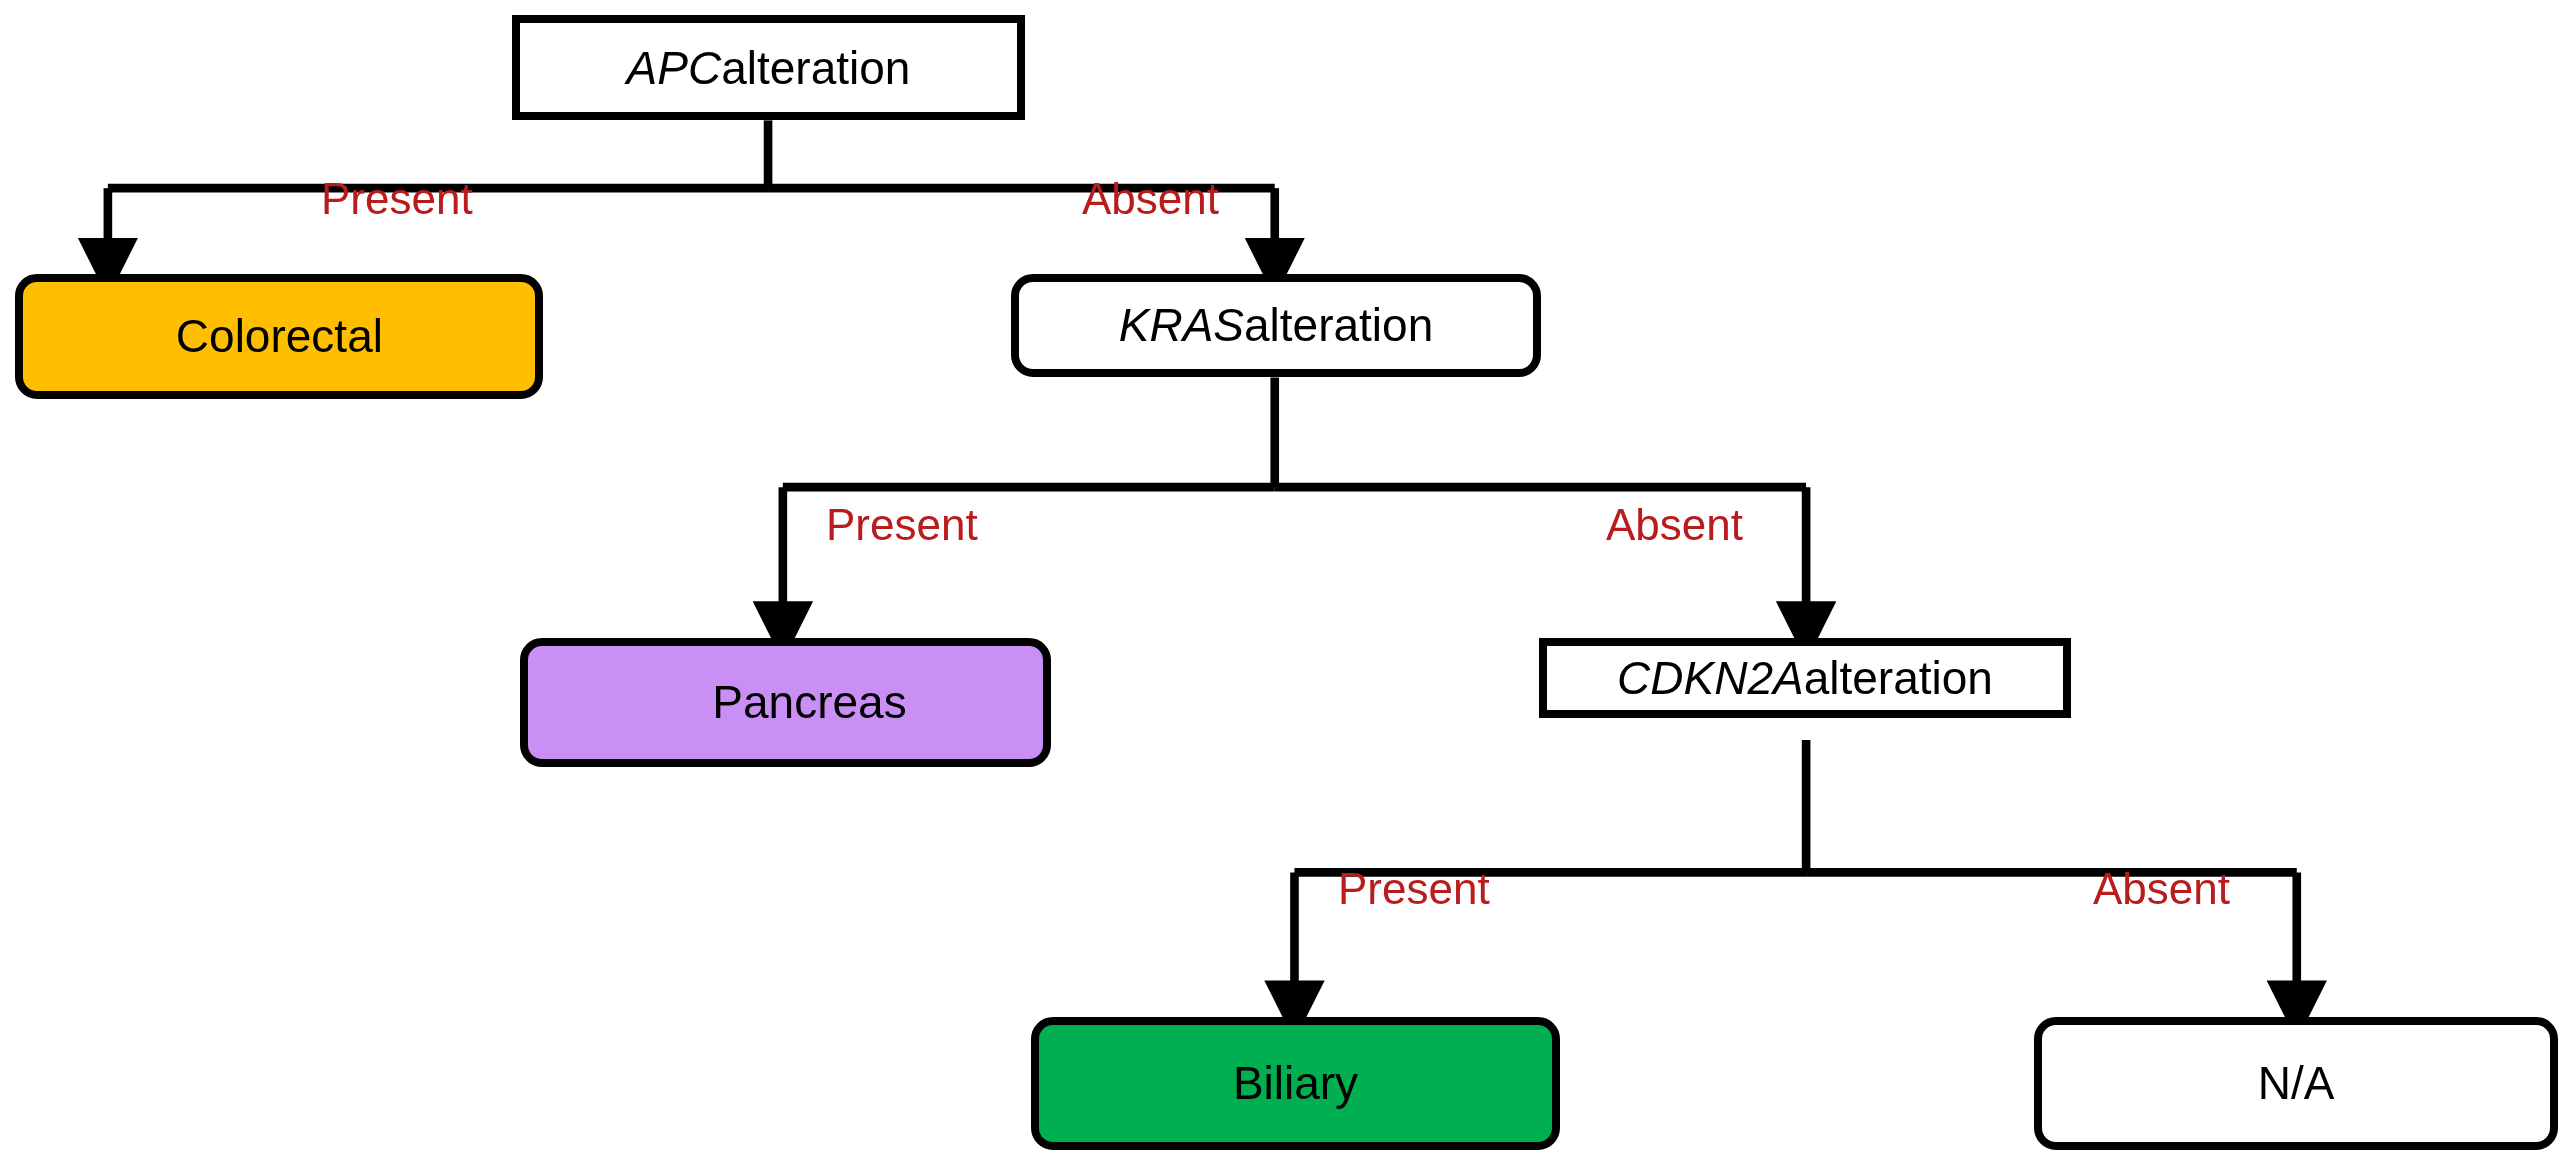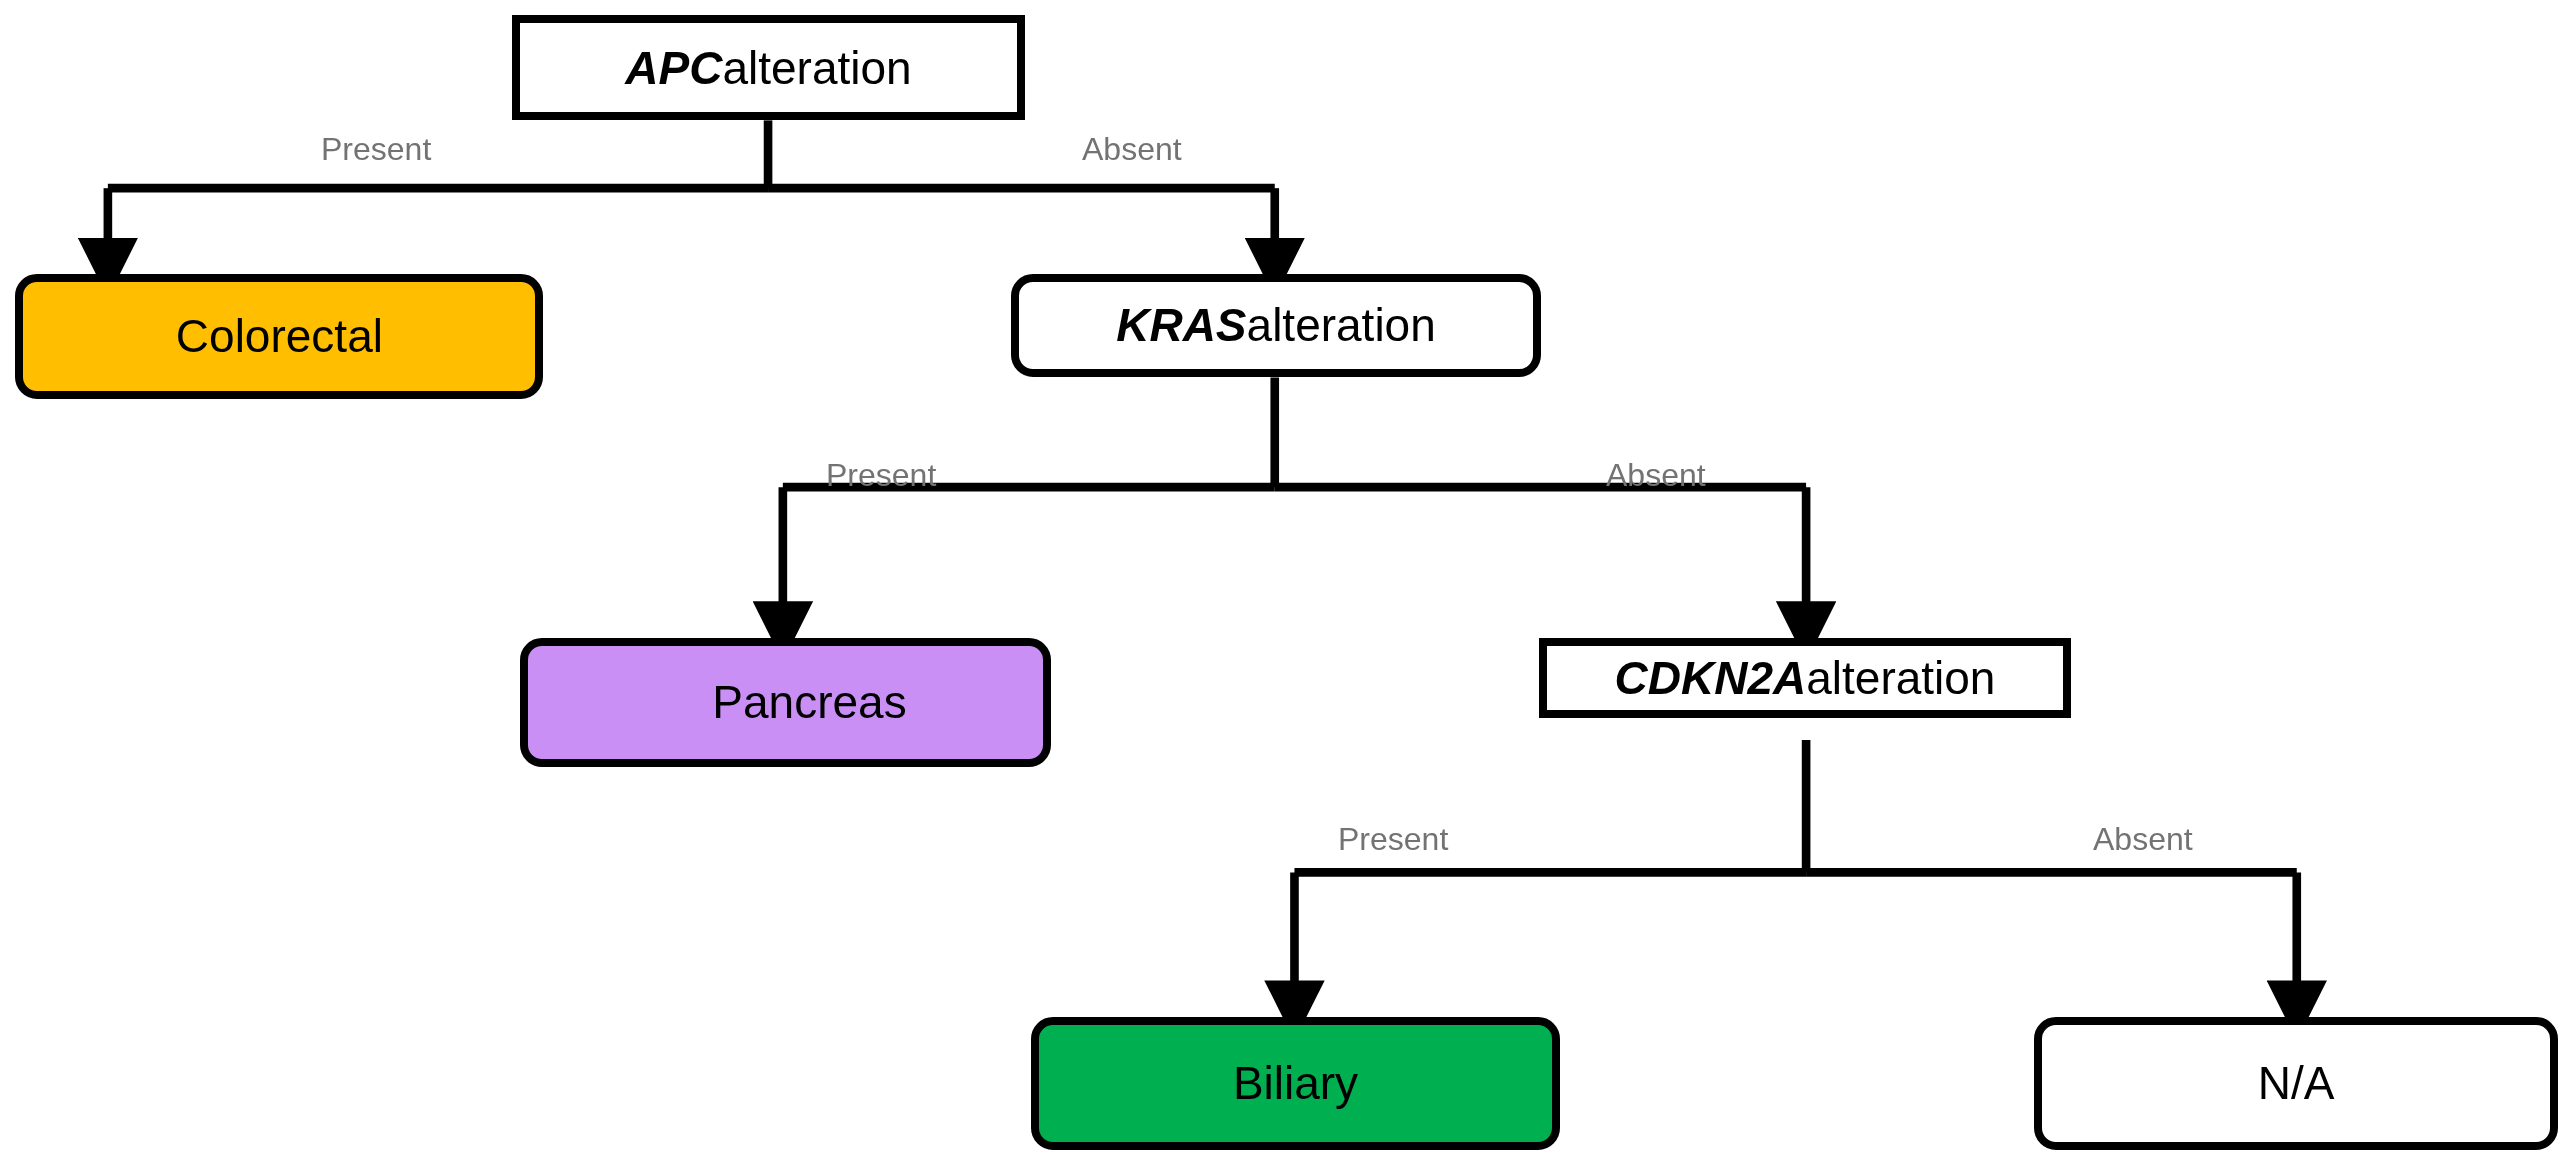--- a/index.html
+++ b/index.html
@@ -39,31 +39,31 @@
     white-space: nowrap;
   }
   .node.decision {
     border-radius: 0;
   }
   .node.leaf {
     border-radius: 22px;
   }
   .node .gene {
     font-style: italic;
-    font-weight: bold;
   }
   .node .plain {
     font-style: normal;
   }
   .edge-label {
     position: absolute;
-    color: #737373;
-    font-size: 32px;
+    color: #b91c1c;
+    font-size: 44px;
     white-space: nowrap;
     line-height: 1;
+    margin-top: 44px;
   }
 </style>
 </head>
 <body>
 
 <div id="canvas">
 
   <svg class="tree-edges" viewBox="0 0 4179 1891" xmlns="http://www.w3.org/2000/svg">
     <defs>
       <marker id="arrowhead" markerWidth="7" markerHeight="7" refX="3.2" refY="3.5" orient="auto" markerUnits="strokeWidth">

